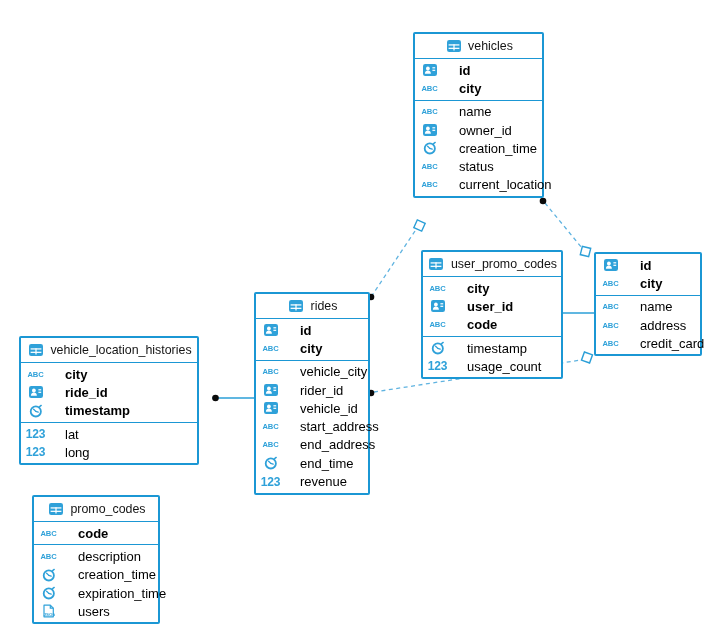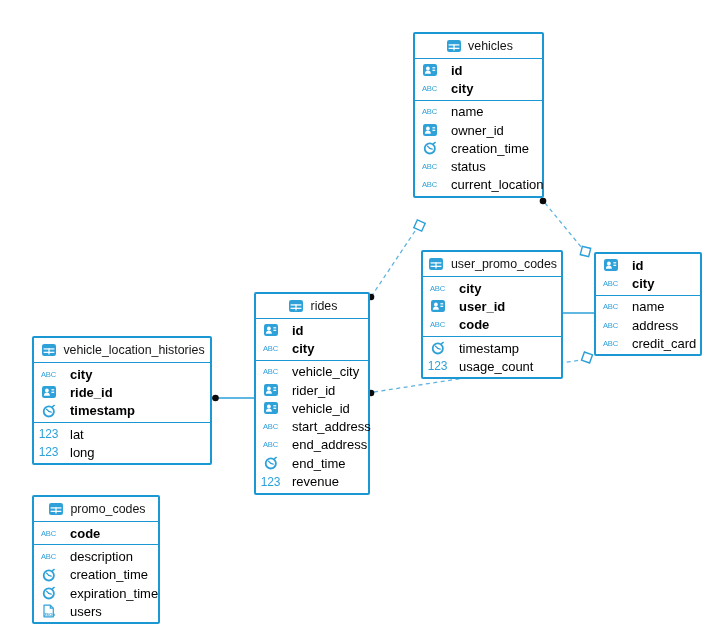--- a/index.html
+++ b/index.html
@@ -19,25 +19,25 @@
   }
   .tbl-header{
     display:flex;align-items:center;justify-content:center;gap:5px;
     height:24px;border-bottom:1.5px solid var(--accent);
     font-size:12.4px;color:#141414;white-space:nowrap;
   }
   .sec{padding:2px 0;}
   .sec.pk{border-bottom:1.5px solid var(--accent);}
   .sec.pk .lbl{font-weight:700;}
   .row{
-    display:flex;align-items:center;gap:12px;height:18.3px;
+    display:flex;align-items:center;gap:20px;height:18.3px;
     padding:0 3px 0 5px;font-size:13px;color:#000;white-space:nowrap;
   }
   .ic{flex:0 0 19px;width:19px;display:flex;justify-content:center;align-items:center;}
-  .ic-txt{font-size:7.6px;font-weight:400;color:var(--icon);letter-spacing:-0.2px;}
+  .ic-txt{font-size:7.6px;font-weight:700;color:var(--icon);letter-spacing:-0.2px;}
   .ic-txt.n{font-size:12px;}
   .lbl{line-height:1;}
   line.dashed{stroke:var(--line);stroke-width:1.3;stroke-dasharray:4 3.5;fill:none;}
   line.solidln{stroke:var(--solid);stroke-width:1.3;fill:none;}
   circle.dot{fill:var(--dot);}
   rect.sq{fill:#fff;stroke:var(--solid);stroke-width:1.4;}
 </style>
 </head>
 <body>
 
@@ -331,21 +331,21 @@
           <span class="lbl">end_time</span>
         </div>
         <div class="row">
           <span class="ic">
             <span class="ic-txt n">123</span>
           </span>
           <span class="lbl">revenue</span>
         </div>
       </div>
     </div>
-    <div class="tbl" style="left: 32px; top: 336px; width: 180px;">
+    <div class="tbl" style="left: 19px; top: 336px; width: 180px;">
       <div class="tbl-header">
         <span class="ic">
           <svg width="14" height="12" viewBox="0 0 14 12">
             <rect x="0" y="0" width="14" height="12" rx="2.2" fill="#2fa1d9"></rect>
             <rect x="1.6" y="4.3" width="10.8" height="1.25" fill="#fff"></rect>
             <rect x="1.6" y="7.7" width="10.8" height="1.25" fill="#fff"></rect>
             <rect x="6.4" y="4.3" width="1.2" height="6.2" fill="#fff"></rect>
           </svg>
         </span>
         <span>vehicle_location_histories</span>

